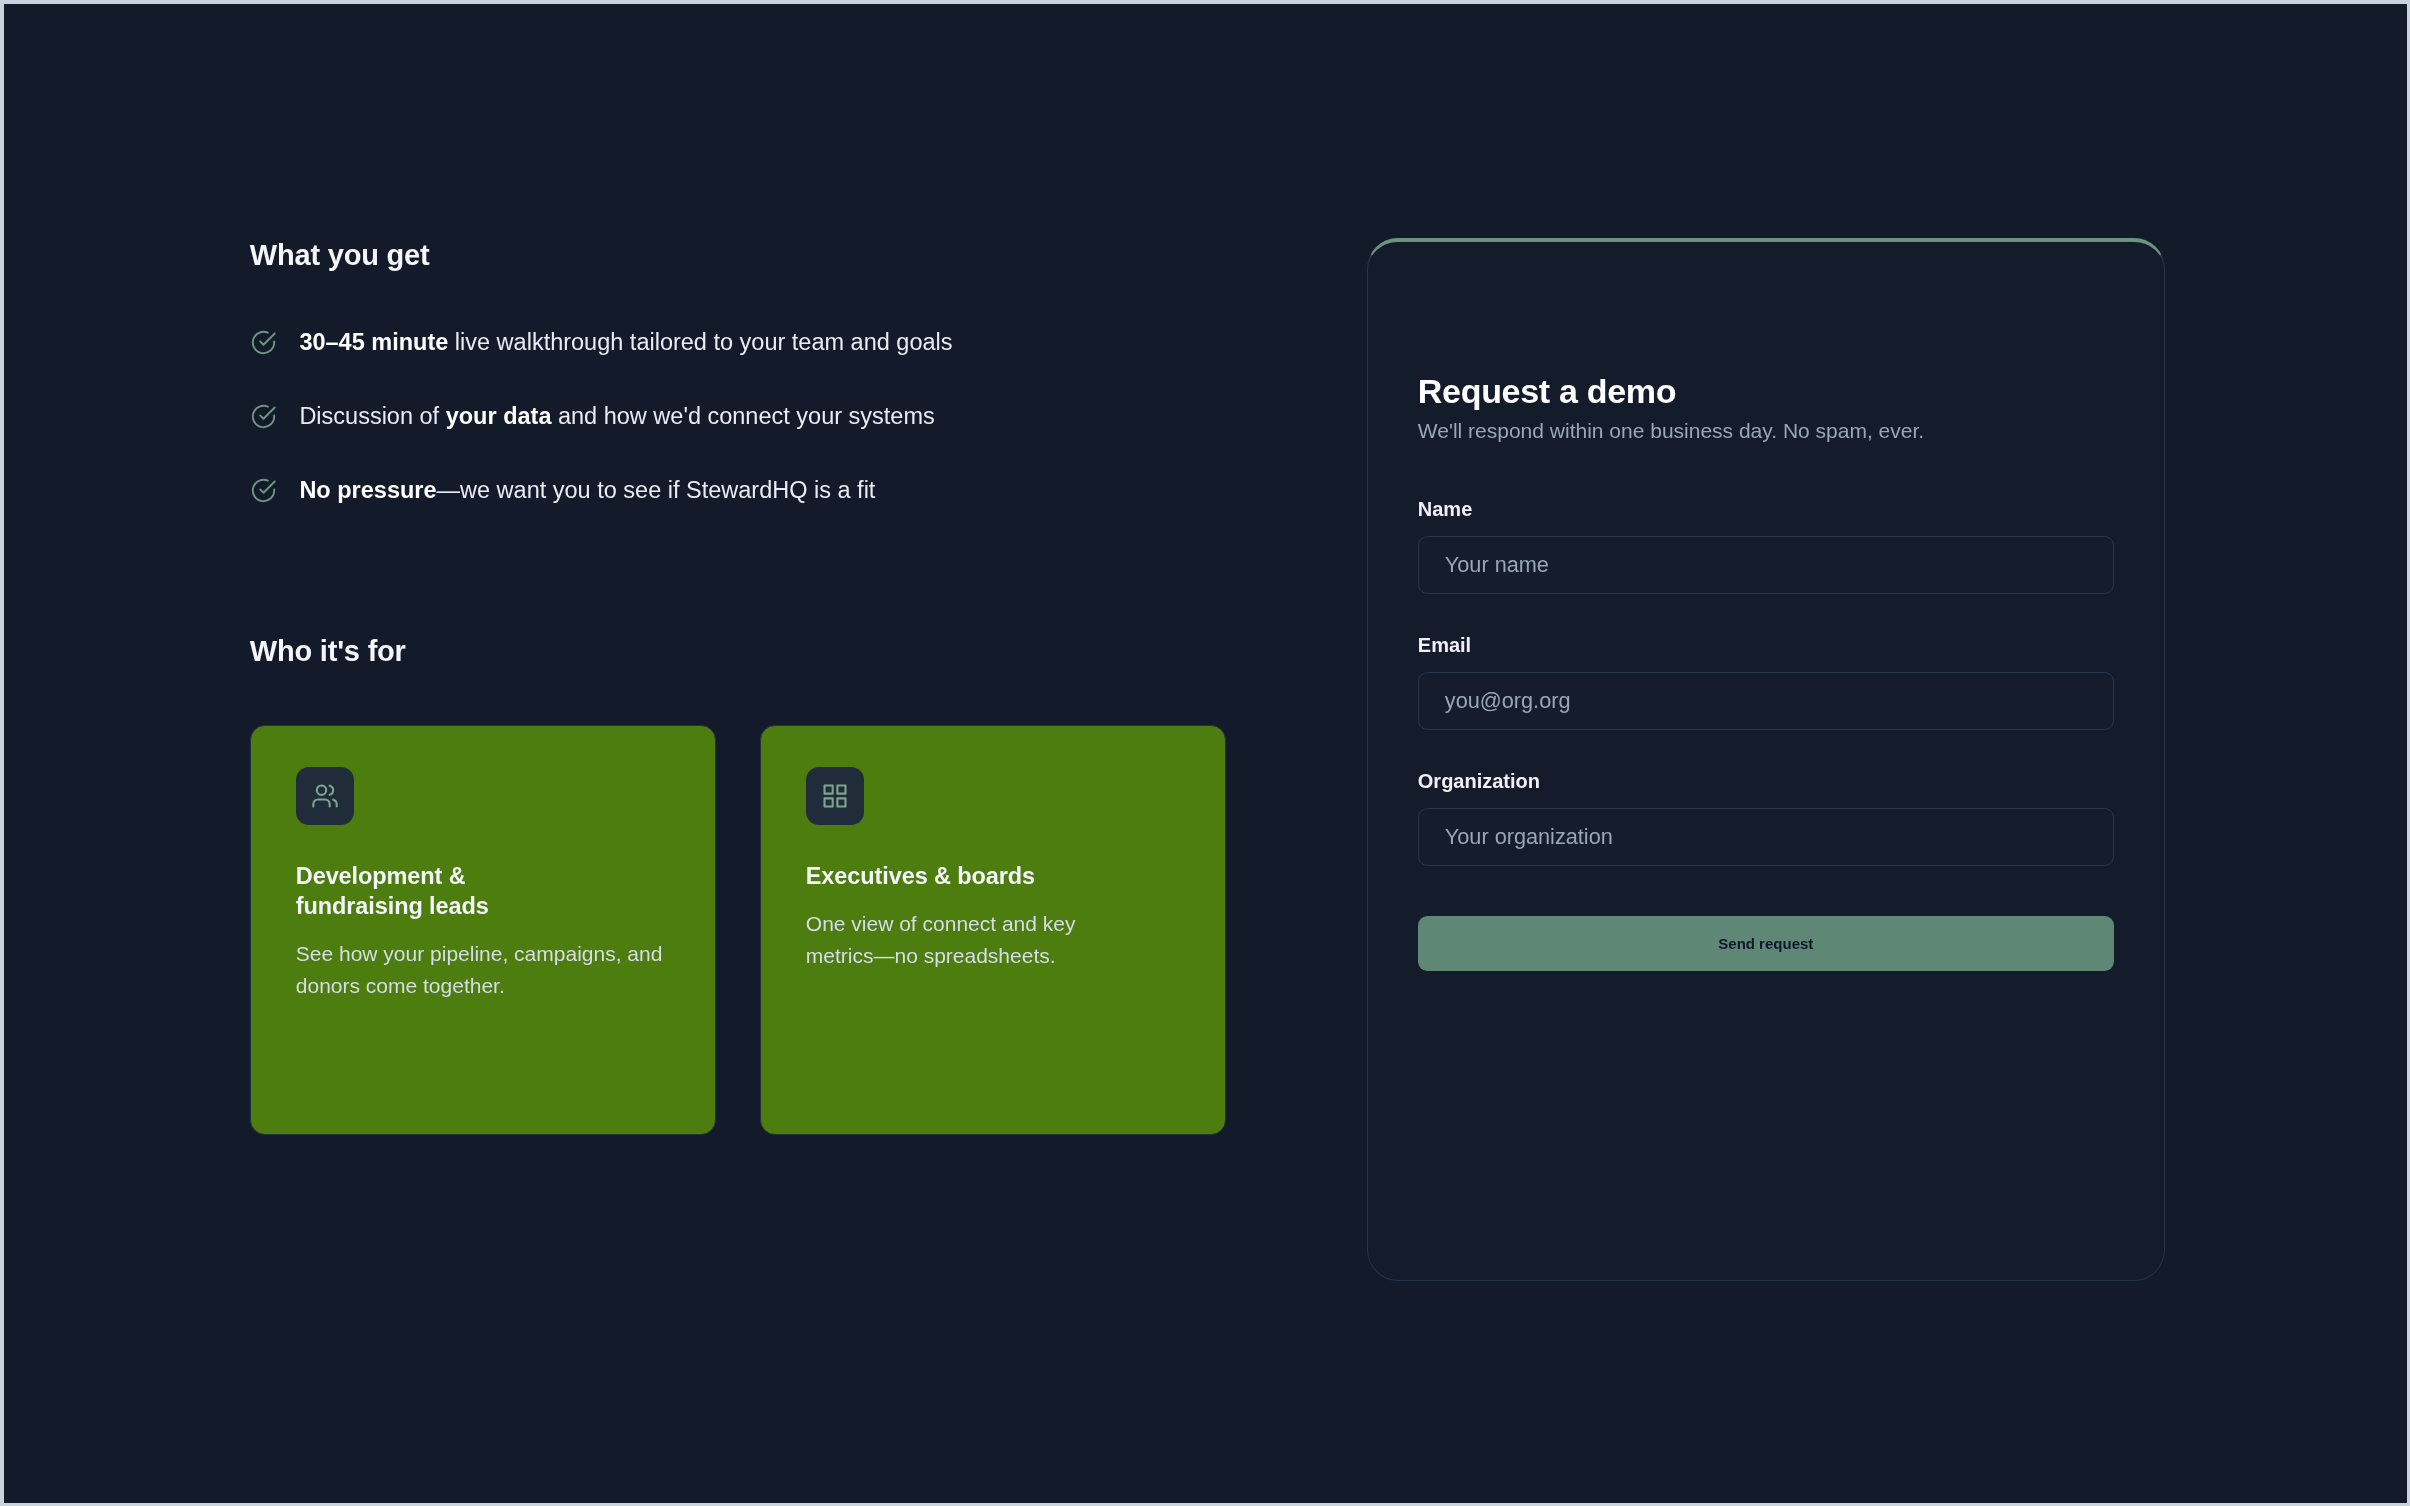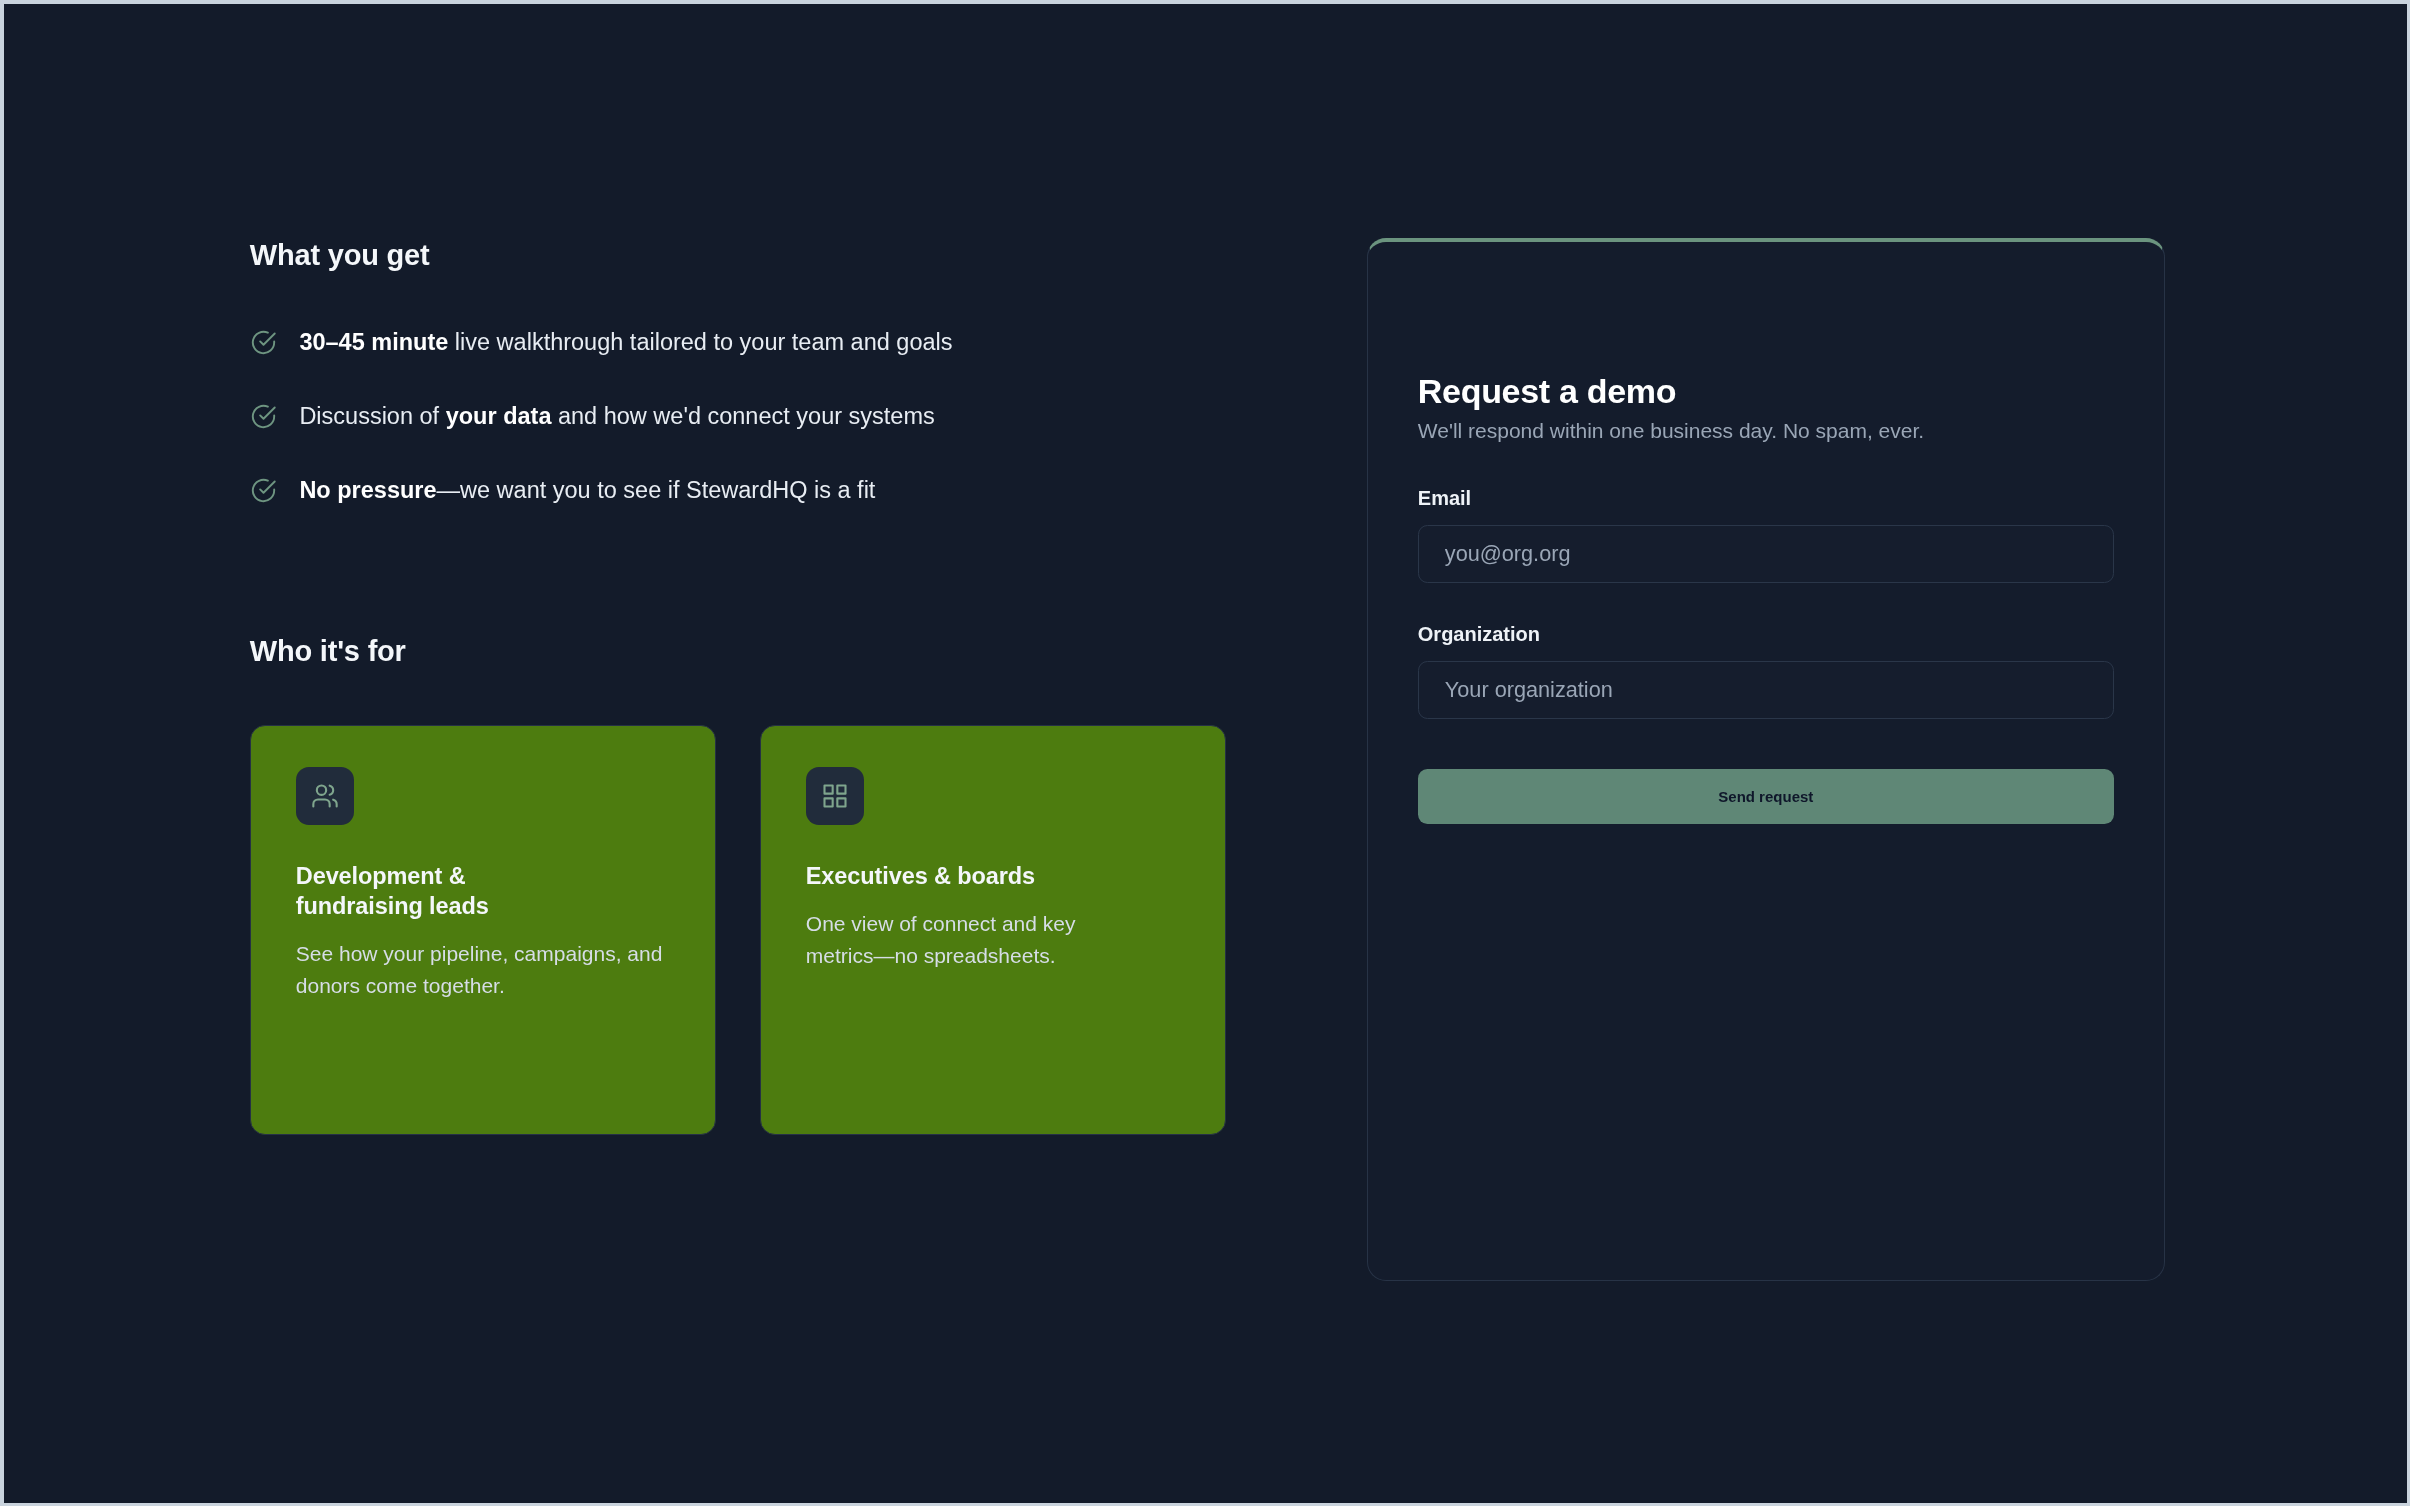--- a/index.html
+++ b/index.html
@@ -138,21 +138,21 @@
   
   .form-card {
     position: absolute;
     left: 1363px;
     top: 234px;
     width: 798px;
     height: 1043px;
     background: #141c2c;
     border: 0.9px solid #273346;
     border-top: 4.7px solid #6b947f;
-    border-radius: 19px;
+    border-radius: 31px;
     padding: 0 50px;
   }
 
   .form-title {
     margin-top: 130px;
     font-size: 34px;
     font-weight: bold;
     color: #ffffff;
     letter-spacing: -0.3px;
   }
@@ -282,20 +282,24 @@
 
       </div>
     </div>
 
     <form class="form-card">
 
       <h1 class="form-title">Request a demo</h1>
 
       <p class="form-subtitle">We'll respond within one business day. No spam, ever.</p>
 
+      <div class="field-group first">
+        <label class="field-label" for="input-name">Name</label>
+        <input class="field-input" id="input-name" type="text" placeholder="Your name" style="">
+      </div>
 
       <div class="field-group">
         <label class="field-label" for="input-email">Email</label>
         <input class="field-input" id="input-email" type="text" placeholder="you@org.org" style="">
       </div>
 
       <div class="field-group">
         <label class="field-label" for="input-organization">Organization</label>
         <input class="field-input" id="input-organization" type="text" placeholder="Your organization" style="">
       </div>

